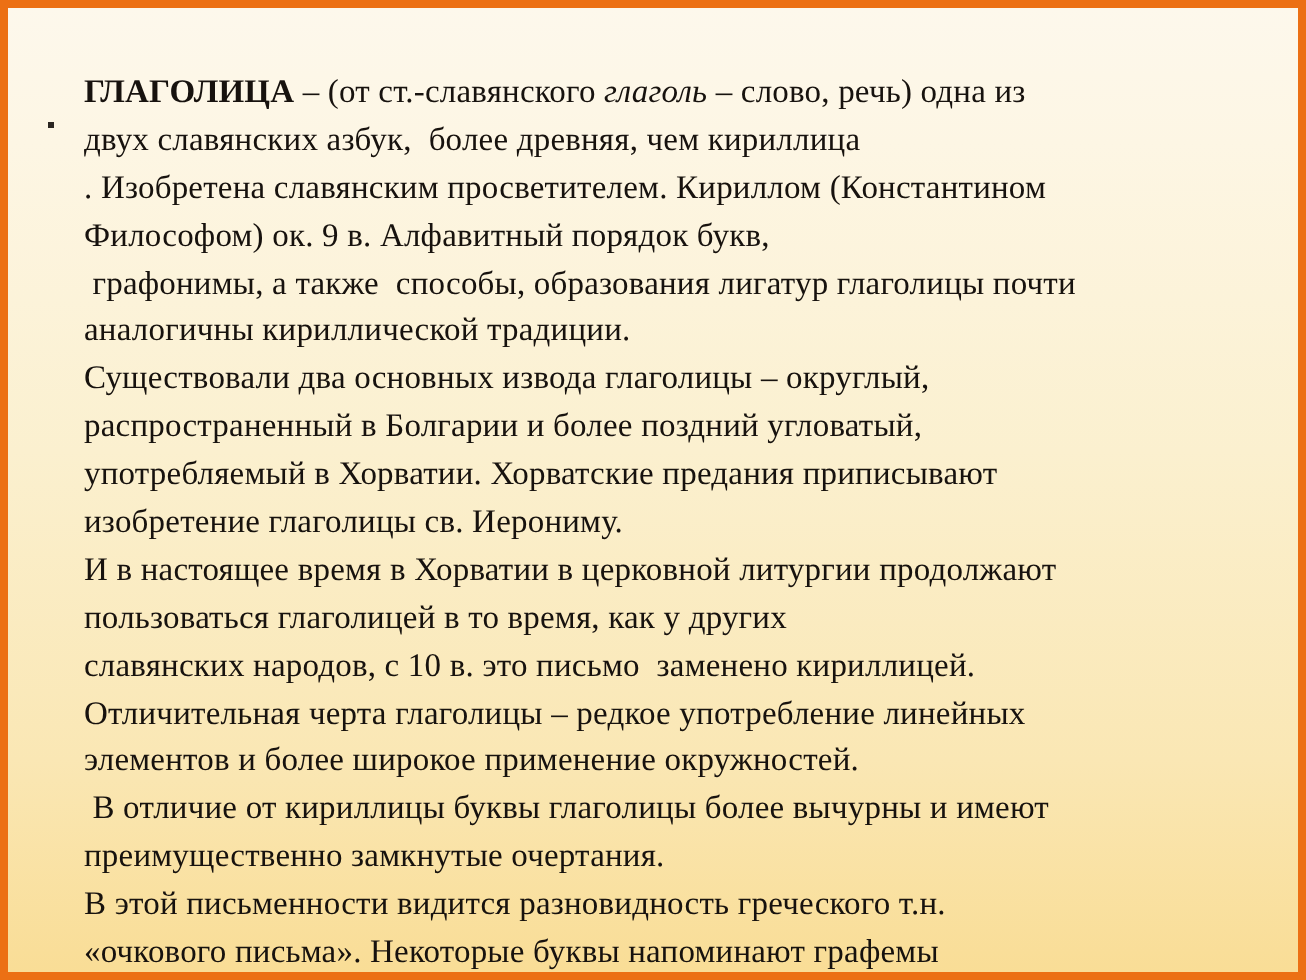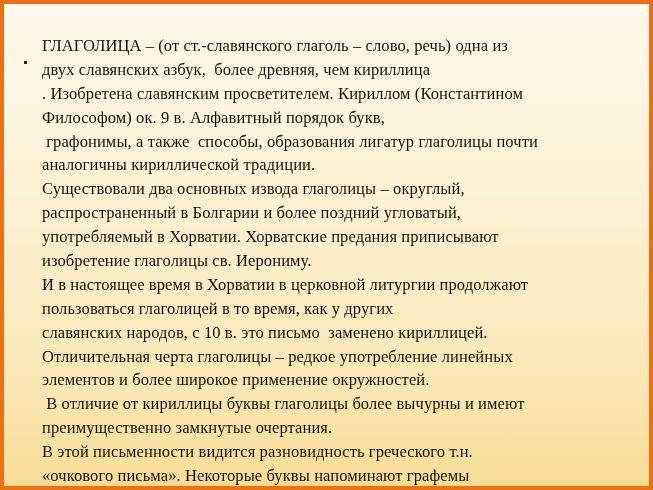--- a/index.html
+++ b/index.html
@@ -46,22 +46,22 @@
     line-height: 23.9px;
     letter-spacing: 0.1px;
     white-space: pre;
   }
 
   .line {
     white-space: pre;
     height: 23.9px;
   }
 
-  .b  { font-weight: normal; }
-  .it { }
+  .b  { font-weight: bold; }
+  .it { font-style: italic; }
 </style>
 </head>
 <body>
 
 <div id="slide">
 
   <div id="stray-dot"></div>
 
   <div id="body-text"><div class="line"><span class="b">ГЛАГОЛИЦА</span><span> – (от ст.-славянского </span><span class="it">глаголь</span><span> – слово, речь) одна из</span></div><div class="line"><span>двух славянских азбук,  более древняя, чем кириллица</span></div><div class="line"><span>. Изобретена славянским просветителем. Кириллом (Константином</span></div><div class="line"><span>Философом) ок. 9 в. Алфавитный порядок букв,</span></div><div class="line"><span> графонимы, а также  способы, образования лигатур глаголицы почти</span></div><div class="line"><span>аналогичны кириллической традиции.</span></div><div class="line"><span>Существовали два основных извода глаголицы – округлый,</span></div><div class="line"><span>распространенный в Болгарии и более поздний угловатый,</span></div><div class="line"><span>употребляемый в Хорватии. Хорватские предания приписывают</span></div><div class="line"><span>изобретение глаголицы св. Иерониму.</span></div><div class="line"><span>И в настоящее время в Хорватии в церковной литургии продолжают</span></div><div class="line"><span>пользоваться глаголицей в то время, как у других</span></div><div class="line"><span>славянских народов, с 10 в. это письмо  заменено кириллицей.</span></div><div class="line"><span>Отличительная черта глаголицы – редкое употребление линейных</span></div><div class="line"><span>элементов и более широкое применение окружностей.</span></div><div class="line"><span> В отличие от кириллицы буквы глаголицы более вычурны и имеют</span></div><div class="line"><span>преимущественно замкнутые очертания.</span></div><div class="line"><span>В этой письменности видится разновидность греческого т.н.</span></div><div class="line"><span>«очкового письма». Некоторые буквы напоминают графемы</span></div><div class="line"><span>самаритянского алфавита</span></div></div>
 

